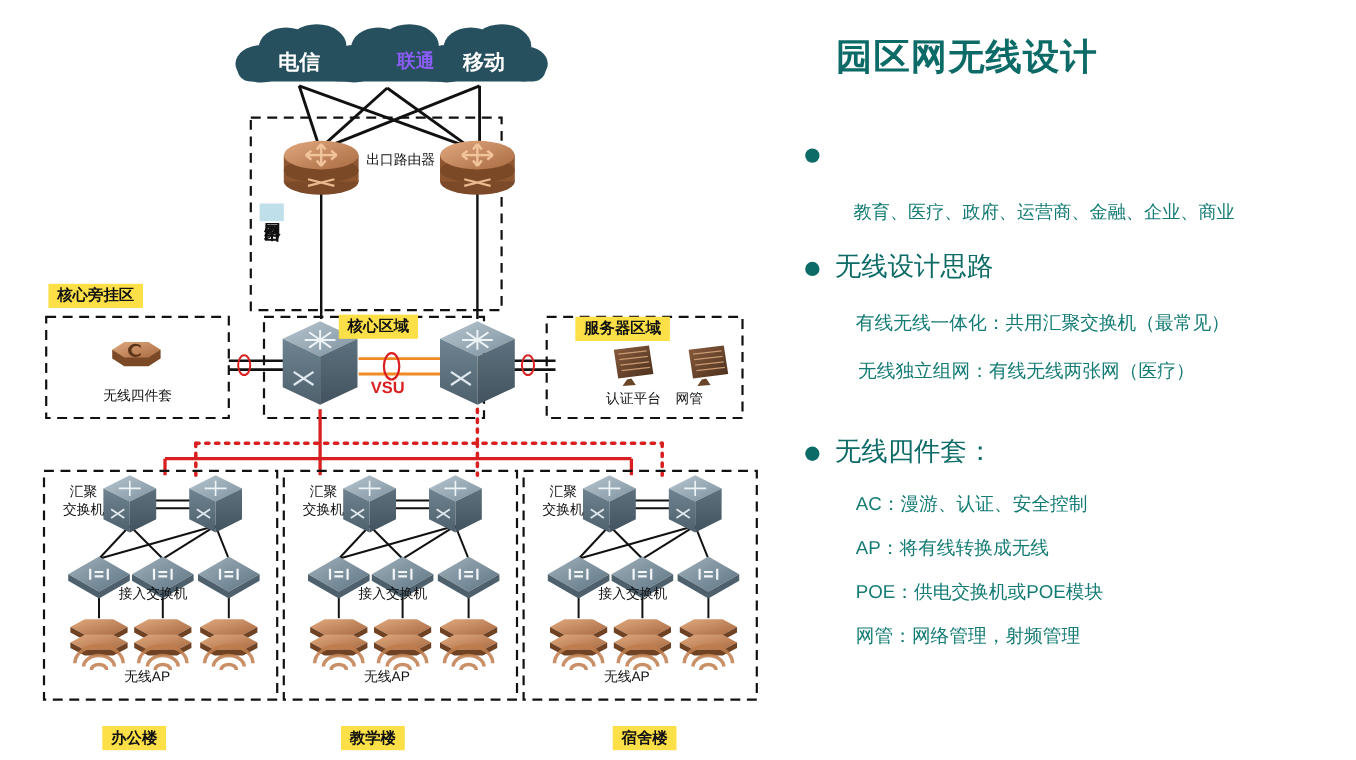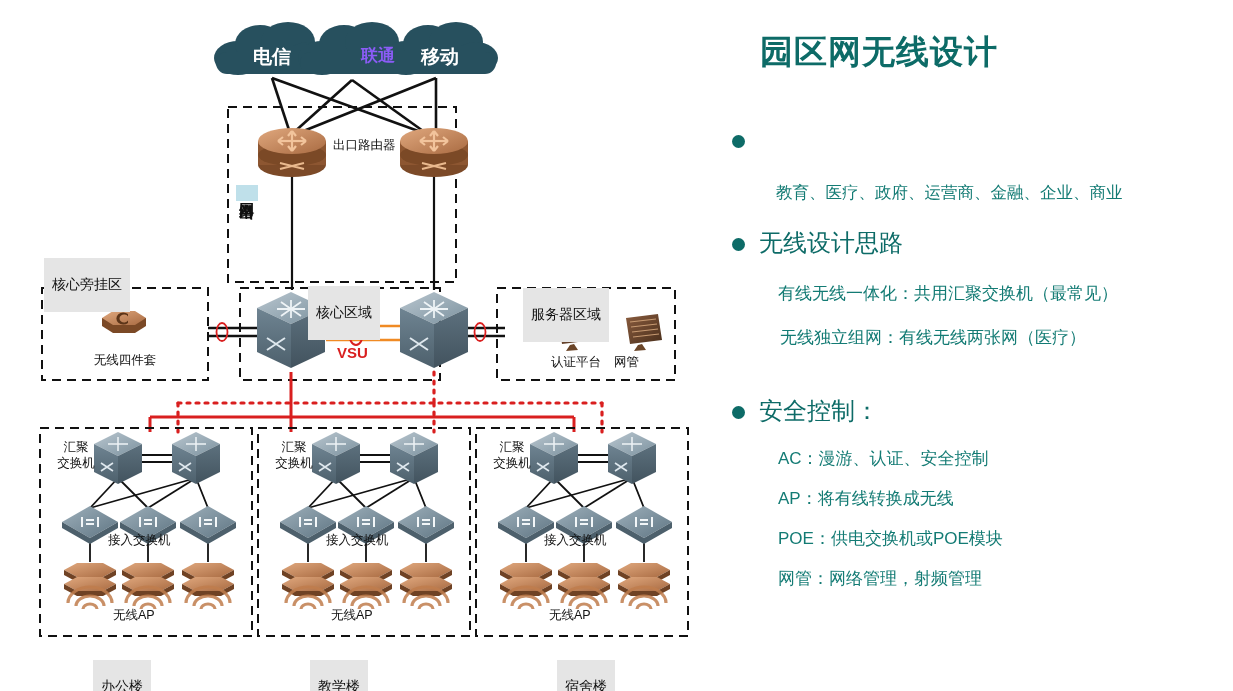--- a/index.html
+++ b/index.html
@@ -1,20 +1,20 @@
 <!DOCTYPE html>
 <html><head>
 <meta charset="utf-8">
 <style>
   html,body{margin:0;padding:0;background:#ffffff;}
   body{width:1233px;height:691px;font-family:"Liberation Sans","DejaVu Sans",sans-serif;color:#1b1b1b;overflow:hidden;}
   #root{position:relative;width:1233px;height:691px;}
 
   .abs{position:absolute;}
-  .lbl{font-weight:normal;font-size:14px;color:#111;background:#e5e5e5;padding:18px 8px;white-space:nowrap;}
+  .lbl{font-weight:bold;font-size:14px;color:#111;background:#fde047;padding:2px 8px;white-space:nowrap;}
   .cap{font-size:12.5px;color:#111;white-space:nowrap;}
 
   
   .panel{position:absolute;left:700px;top:0;width:533px;height:691px;}
   .title{position:absolute;left:60px;top:30px;font-size:33px;font-weight:bold;color:#0d6b67;letter-spacing:1px;white-space:nowrap;}
   .bullet-row{position:absolute;display:flex;align-items:flex-start;gap:14px;}
   .dot{width:13px;height:13px;border-radius:50%;background:#0d6b67;flex:none;margin-top:10px;}
   .btext{font-size:24px;color:#0d6b67;white-space:nowrap;line-height:1.25;}
   .sub{position:absolute;font-size:16.5px;color:#137b74;white-space:nowrap;}
   .sub2{position:absolute;font-size:17px;color:#137b74;white-space:nowrap;}
@@ -566,21 +566,21 @@
 
     <div class="bullet-row" style="left:32px;top:228px;">
       <span class="dot"></span>
       <span class="btext">无线设计思路</span>
     </div>
     <div class="sub2" style="left:78px;top:282px;">有线无线一体化：共用汇聚交换机（最常见）</div>
     <div class="sub2" style="left:80px;top:326px;">无线独立组网：有线无线两张网（医疗）</div>
 
     <div class="bullet-row" style="left:32px;top:396px;">
       <span class="dot"></span>
-      <span class="btext">安全控制：</span>
+      <span class="btext">无线四件套：</span>
     </div>
     <div class="sub2" style="left:78px;top:447px;">AC：漫游、认证、安全控制</div>
     <div class="sub2" style="left:78px;top:487px;">AP：将有线转换成无线</div>
     <div class="sub2" style="left:78px;top:527px;">POE：供电交换机或POE模块</div>
     <div class="sub2" style="left:78px;top:567px;">网管：网络管理，射频管理</div>
   </div>
 
 </div>
 
 </body></html>

